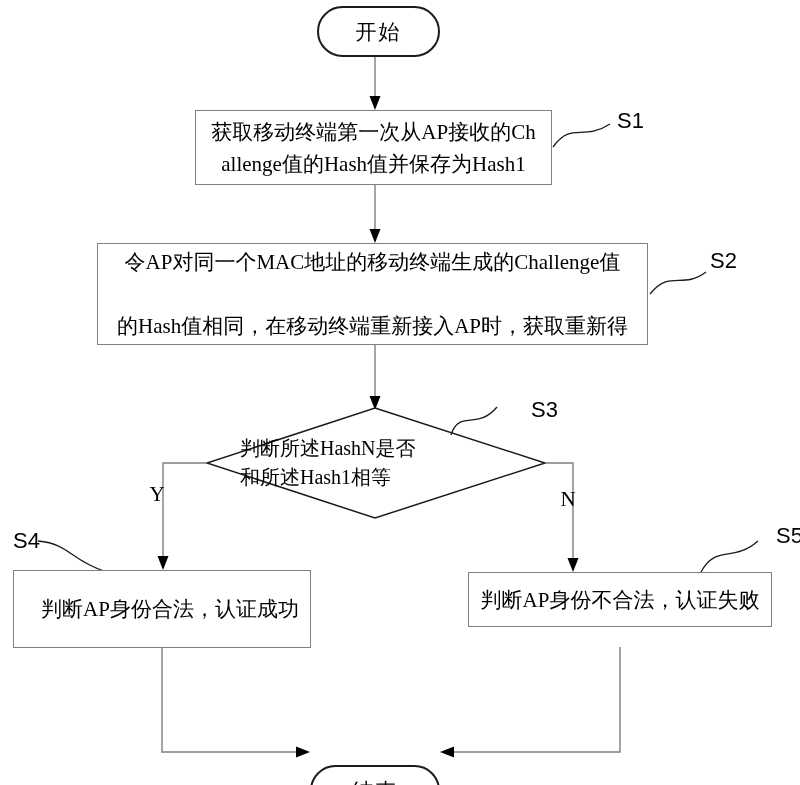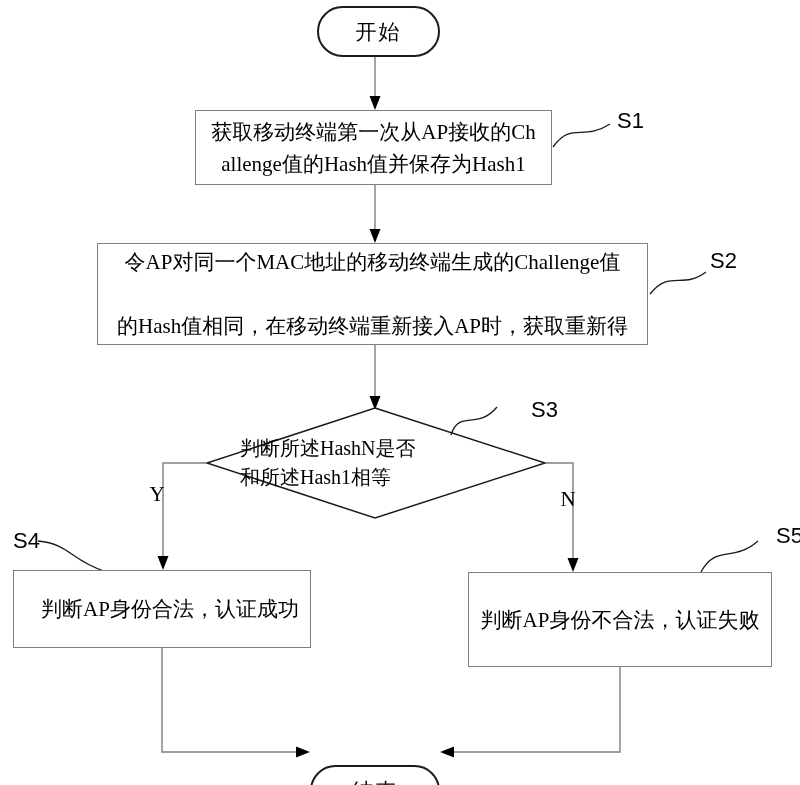--- a/index.html
+++ b/index.html
@@ -108,21 +108,21 @@
   <div class="step-label" style="left:531px; top:381px;margin-top:16px;">S3</div>
 
   <div class="branch-label" style="left:142px; top:482px;">Y</div>
   <div class="branch-label" style="left:553px; top:487px;">N</div>
 
   <div class="node process" style="left:13px; top:570px; width:298px; height:78px;padding-left:16px;">
     <div>判断AP身份合法，认证成功</div>
   </div>
   <div class="step-label" style="left:13px; top:528px;">S4</div>
 
-  <div class="node process" style="left:468px; top:572px; width:304px; height:95px;">
+  <div class="node process" style="left:468px; top:572px; width:304px; height:55px;">
     <div>判断AP身份不合法，认证失败</div>
   </div>
   <div class="step-label" style="left:776px; top:523px;">S5</div>
 
   <div class="node terminal" style="left:310px; top:765px; width:130px; height:51px;">
     <span>结束</span>
   </div>
 
 </div>
 

